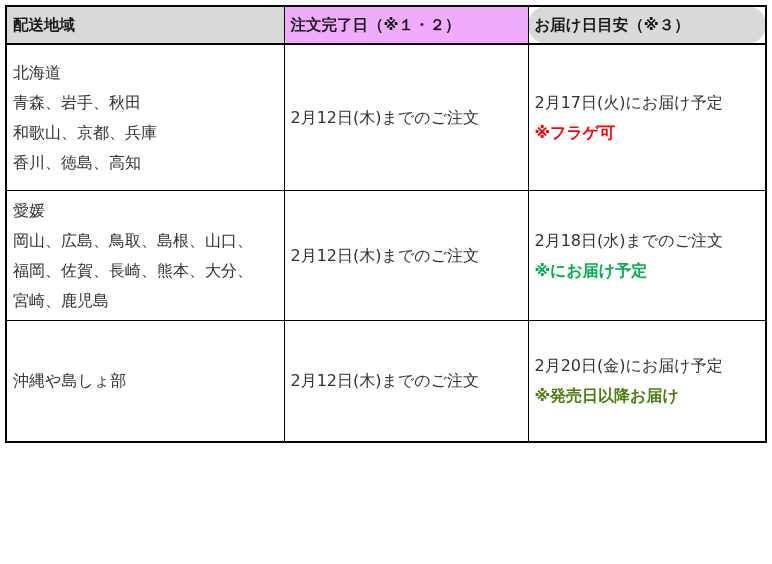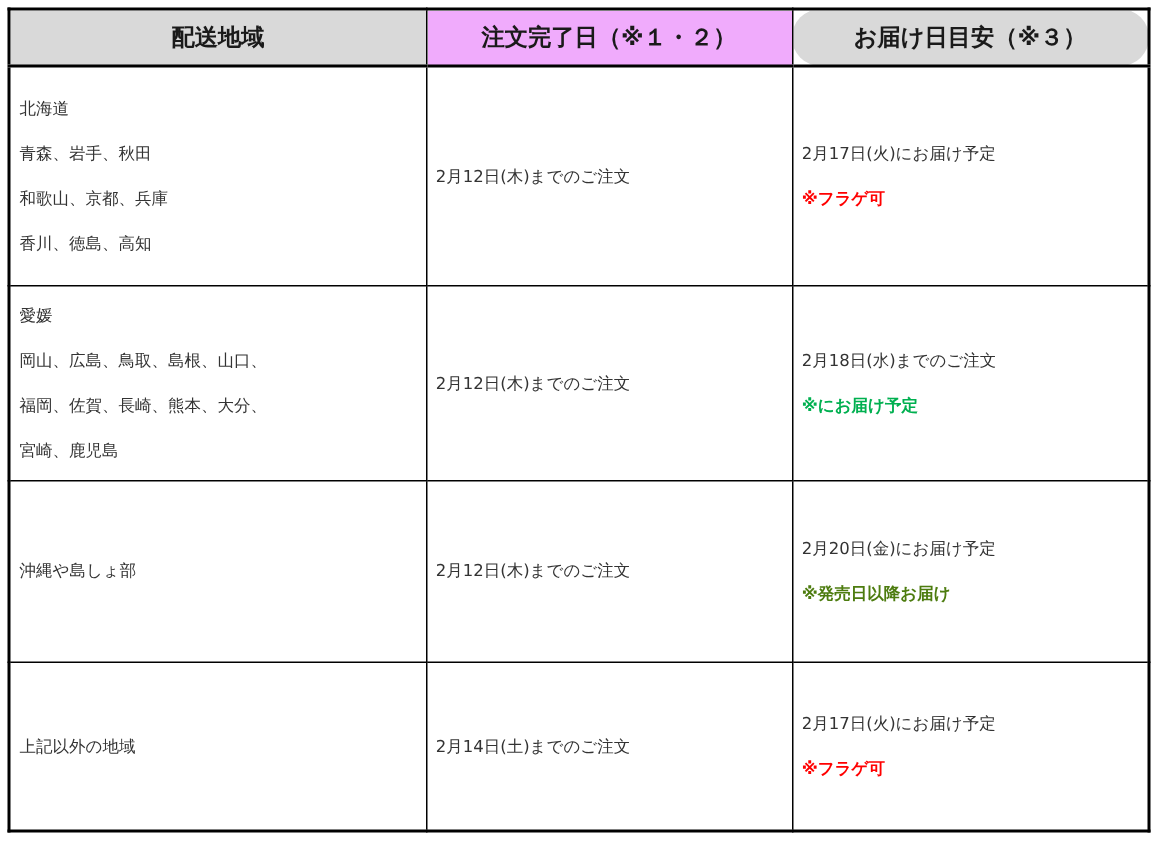--- a/index.html
+++ b/index.html
@@ -22,26 +22,26 @@
     border: 1px solid #000000;
     vertical-align: middle;
     padding: 0 6px;
     overflow: hidden;
   }
   .tbl { border: 2px solid #000000; }
   .tbl th {
     font-size: 15.5px;
     font-weight: bold;
     color: #1a1a1a;
-    text-align: center;
+    text-align: left;
     border-bottom: 2px solid #000000;
     height: 36px;
   }
   .tbl td {
-    font-size: 11px;
+    font-size: 16px;
     color: #333333;
     line-height: 30px;
   }
   .col-region   { width: 278px; }
   .col-order    { width: 244px; }
   .col-delivery { width: 238px; }
   .row-0 td { height: 145px; }
   .row-1 td { height: 129px; }
   .row-2 td { height: 120px; }
   .row-3 td { height: 111px; }
@@ -100,26 +100,14 @@
         <div class="cell-line">沖縄や島しょ部</div>
       </td>
       <td>
         <div class="cell-line">2月12日(木)までのご注文</div>
       </td>
       <td>
         <div class="cell-line">2月20日(金)にお届け予定</div>
         <div class="cell-line note" style="color: #4d7c0f;">※発売日以降お届け</div>
       </td>
     </tr>
-    <tr class="row-3">
-      <td>
-        <div class="cell-line">上記以外の地域</div>
-      </td>
-      <td>
-        <div class="cell-line">2月14日(土)までのご注文</div>
-      </td>
-      <td>
-        <div class="cell-line">2月17日(火)にお届け予定</div>
-        <div class="cell-line note" style="color: rgb(255, 0, 0);">※フラゲ可</div>
-      </td>
-    </tr>
   </tbody>
 </table>
 
 </body></html>

